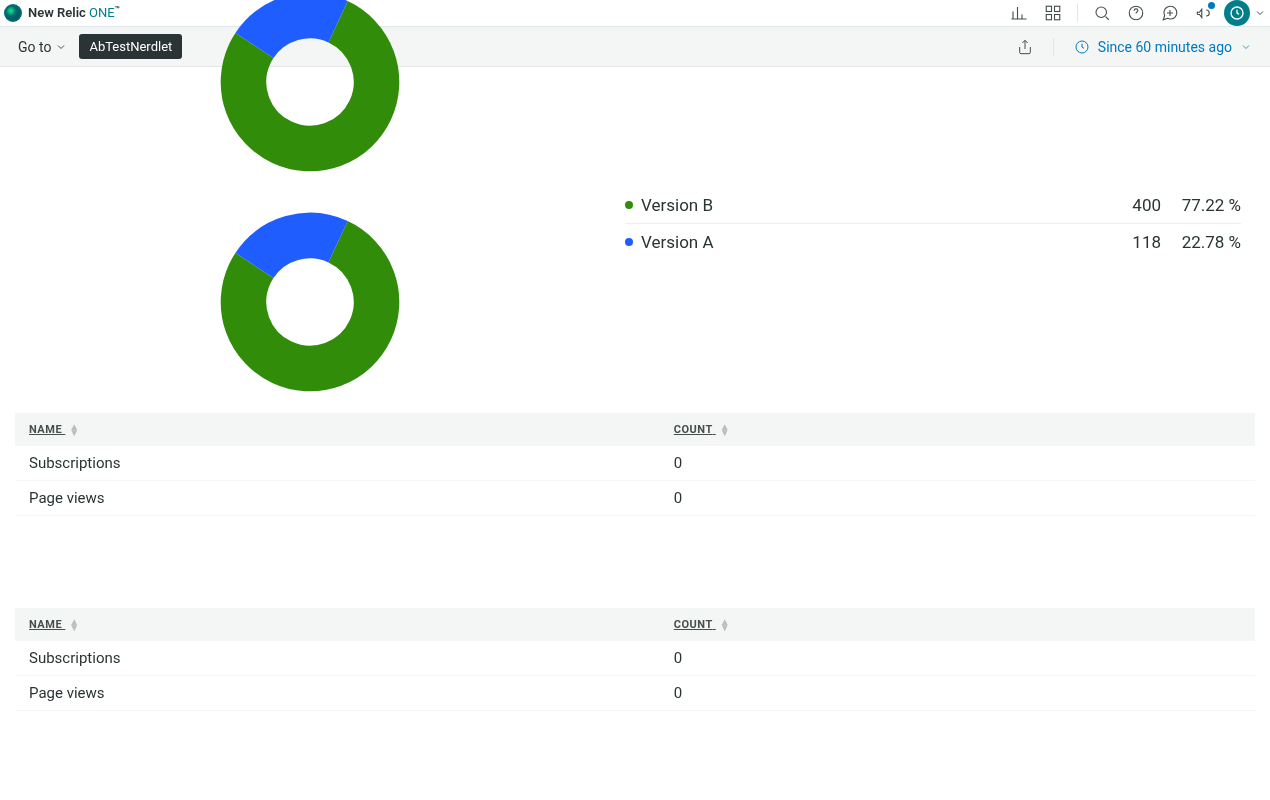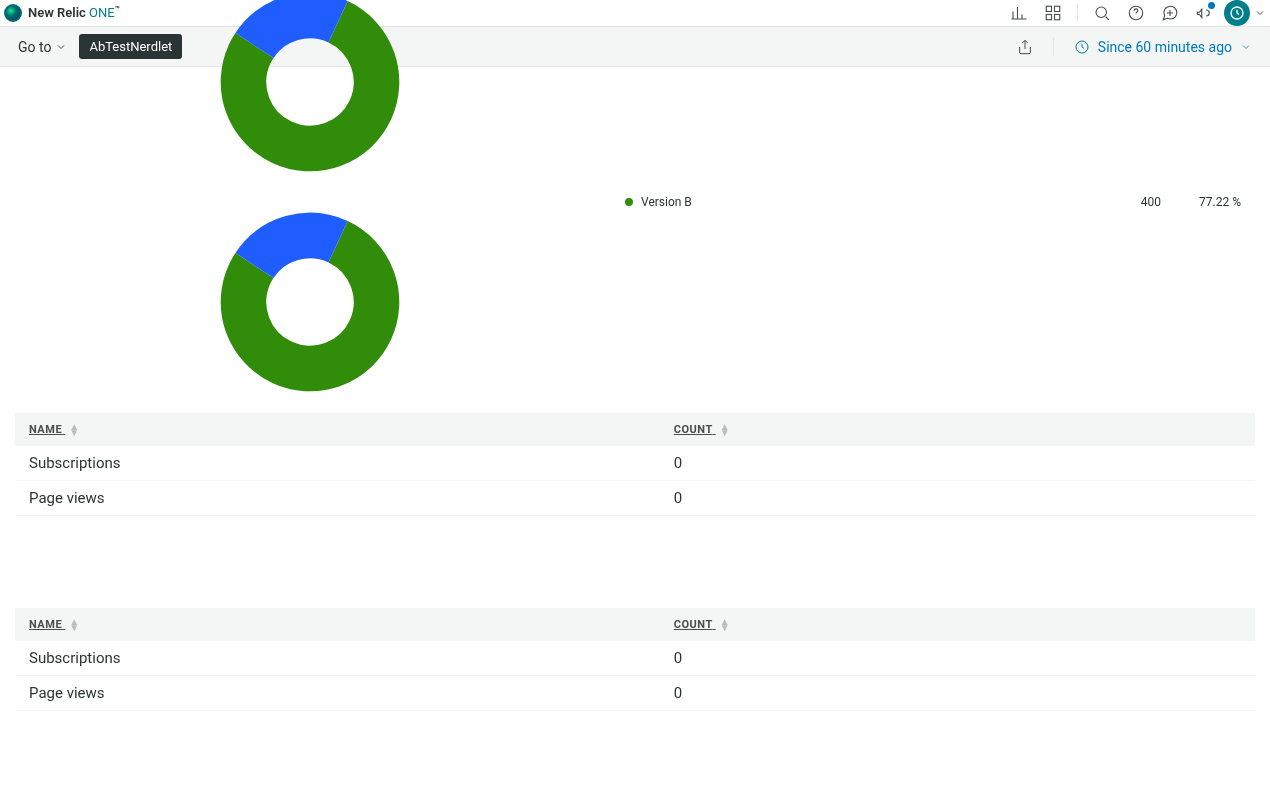--- a/index.html
+++ b/index.html
@@ -34,21 +34,21 @@
 .panel { background: #fff; }
 
 .chart-row { display: flex; }
 .chart-col { width: 610px; position: relative; }
 .legend-col { flex: 1; padding-top: 120px; padding-right: 14px; }
 
 .donut-wrap { position: relative; }
 .donut-svg { display: block; }
 
 .legend-total { font-size: 13px; font-weight: 600; color: #2a3434; margin-bottom: 12px; }
-.legend-row { display: flex; align-items: center; padding: 8px 0; font-size: 12px; border-bottom: 1px solid #edeeee; }
+.legend-row { display: flex; align-items: center; padding: 8px 0; font-size: 17px; border-bottom: 1px solid #edeeee; }
 .legend-row:last-child { border-bottom: none; }
 .legend-dot { width: 8px; height: 8px; border-radius: 50%; margin-right: 8px; }
 .legend-name { flex: 1; }
 .legend-count { width: 70px; text-align: right; }
 .legend-pct { width: 80px; text-align: right; padding-left: 16px; }
 
 .data-table { width: 100%; border-collapse: collapse; }
 .data-table thead th { background: #f4f5f5; text-align: left; font-size: 11px; font-weight: 700; letter-spacing: 0.5px; color: #464e4e; padding: 10px 14px; text-transform: uppercase; text-decoration: underline; }
 .data-table tbody td { padding: 8px 14px; font-size: 15px; border-bottom: 1px solid #f4f5f5; }
 .sort-icon { display: inline-block; margin-left: 4px; color: #b9bdbd; font-size: 10px; line-height: 6px; vertical-align: middle; }
@@ -171,20 +171,26 @@
         </svg>
       </div>
     </div>
     <div class="legend-col">
       <div class="legend-row">
         <div class="legend-dot" style="background:#318c0a"></div>
         <div class="legend-name">Version B</div>
         <div class="legend-count">400</div>
         <div class="legend-pct">77.22 %</div>
       </div>
+      <div class="legend-row">
+        <div class="legend-dot" style="background:#1f5dff"></div>
+        <div class="legend-name">Version A</div>
+        <div class="legend-count">118</div>
+        <div class="legend-pct">22.78 %</div>
+      </div>
     </div>
   </div>
 
   <table class="data-table" style="margin-top:16px;">
     <thead>
       <tr>
         <th style="width:52%;">
           <span>NAME</span>
           <span class="sort-icon"><span>▲</span><span>▼</span></span>
         </th>

